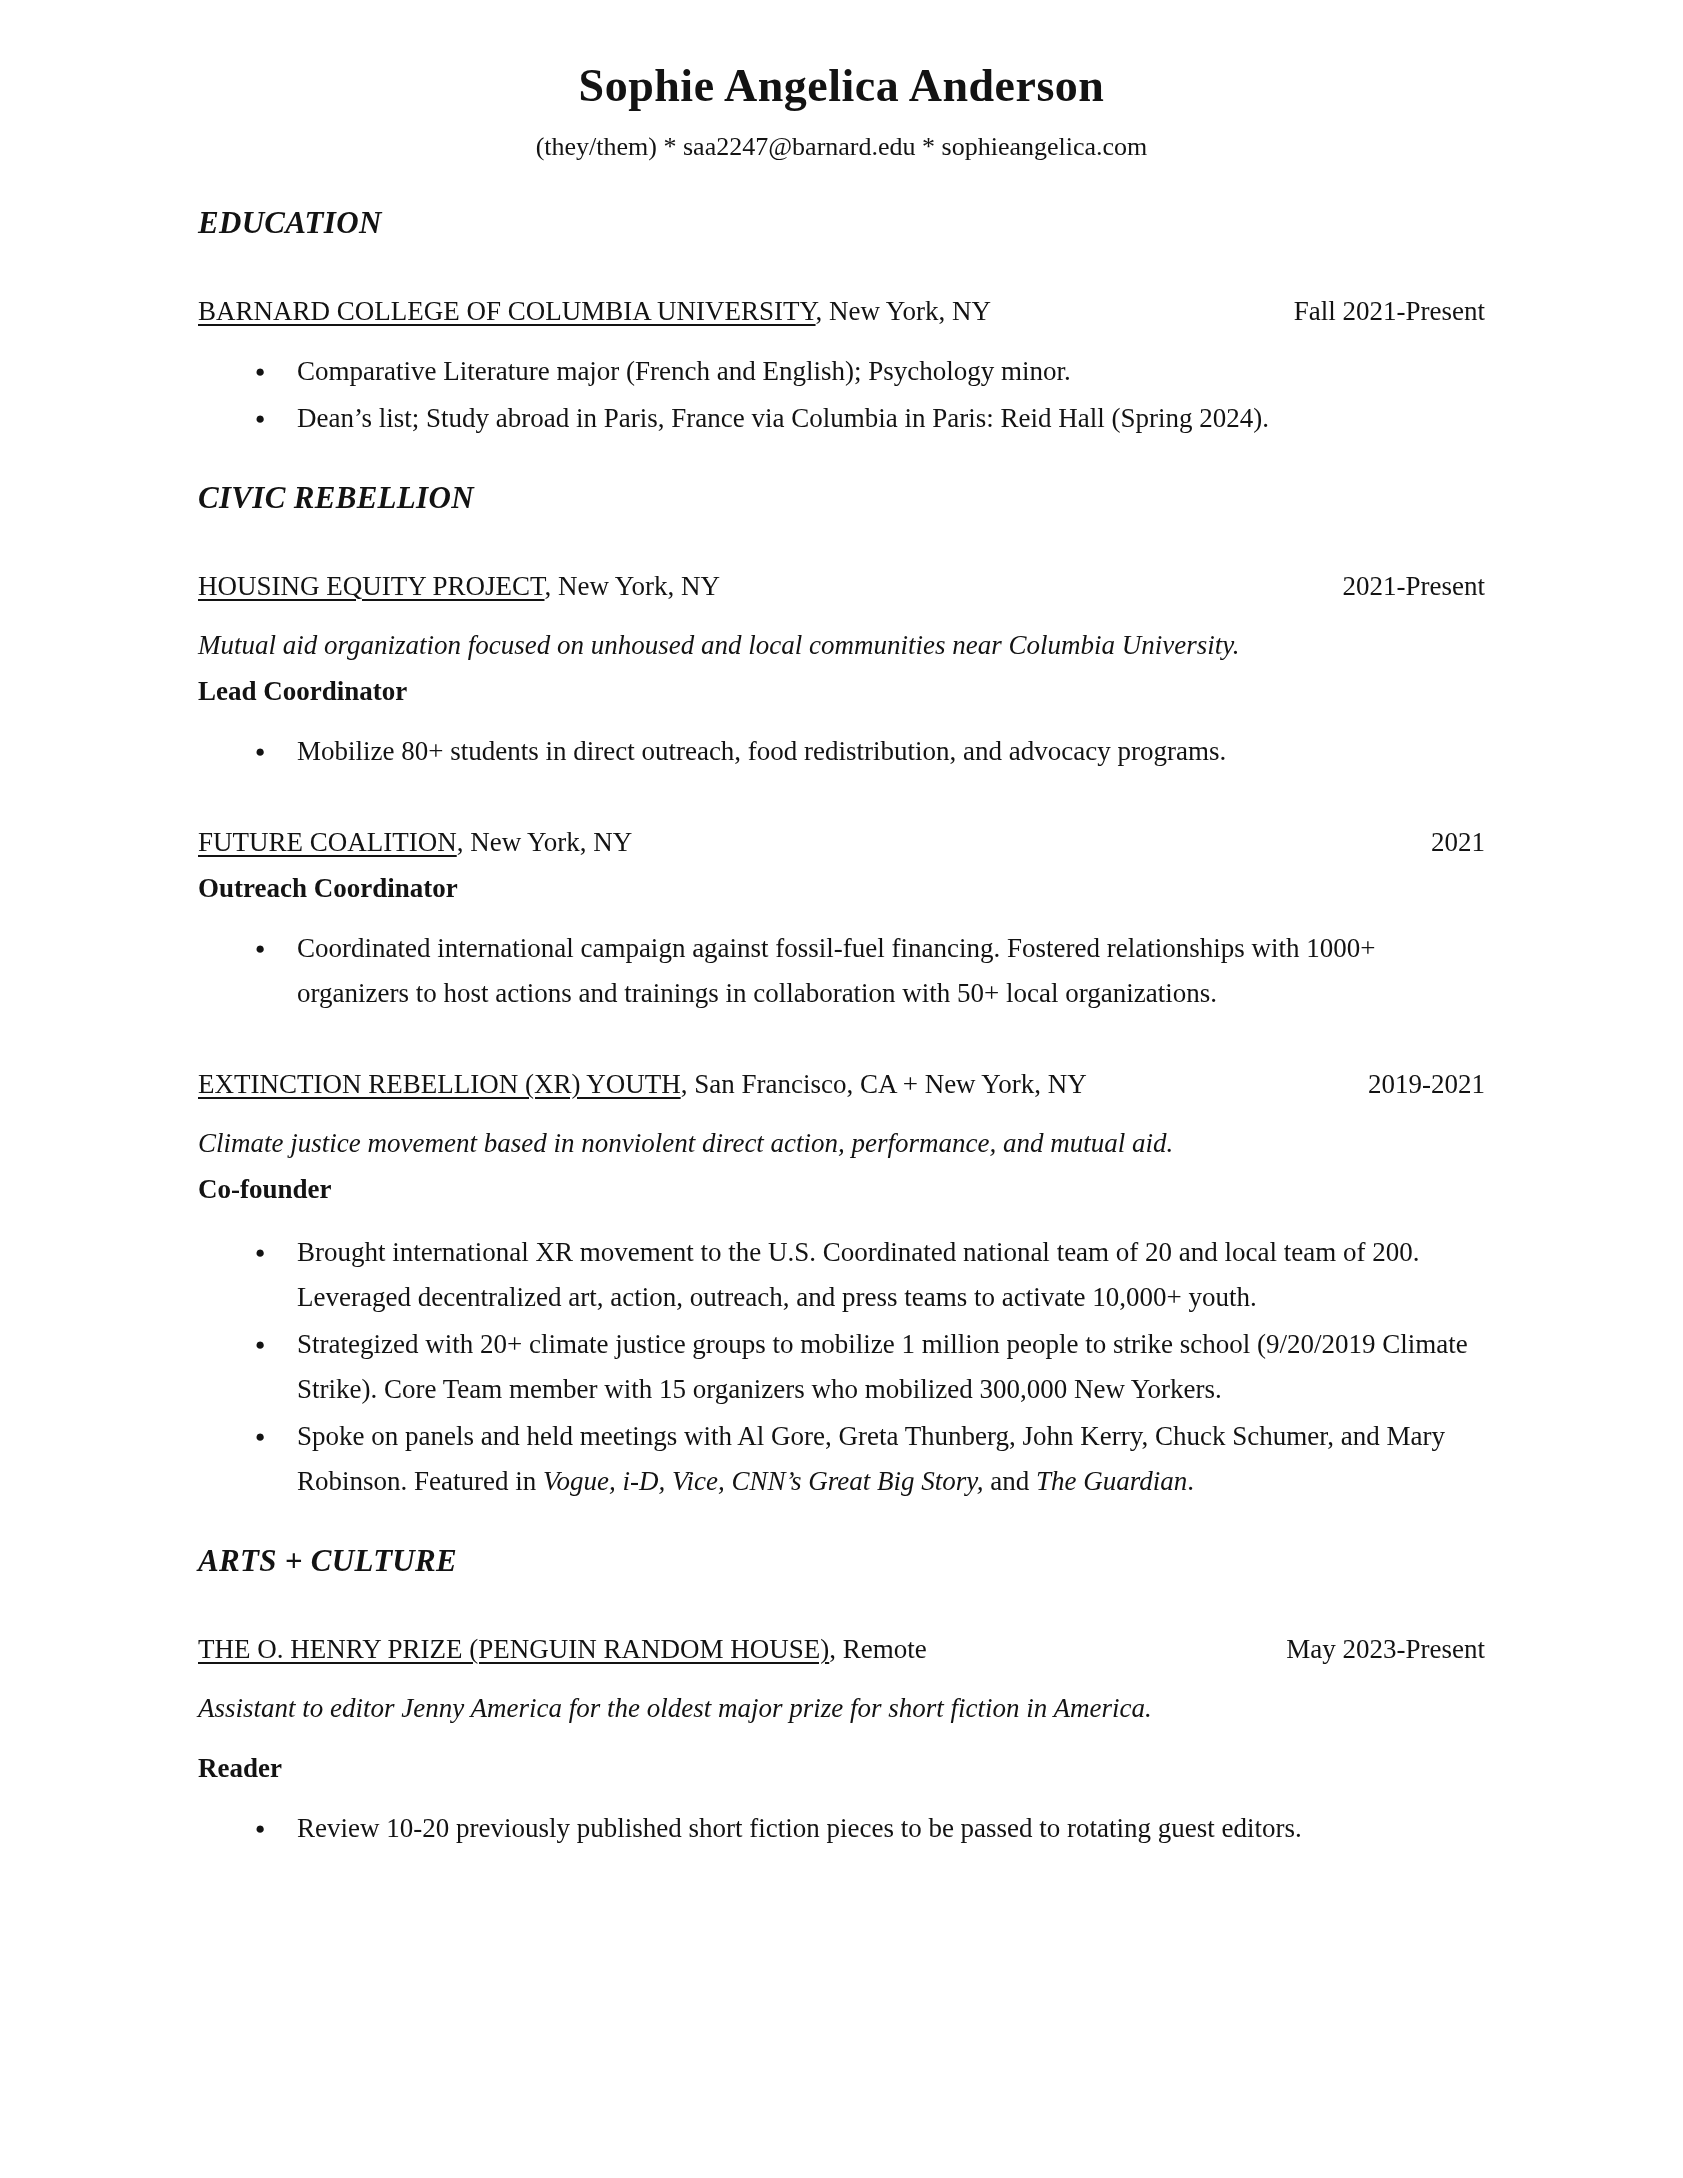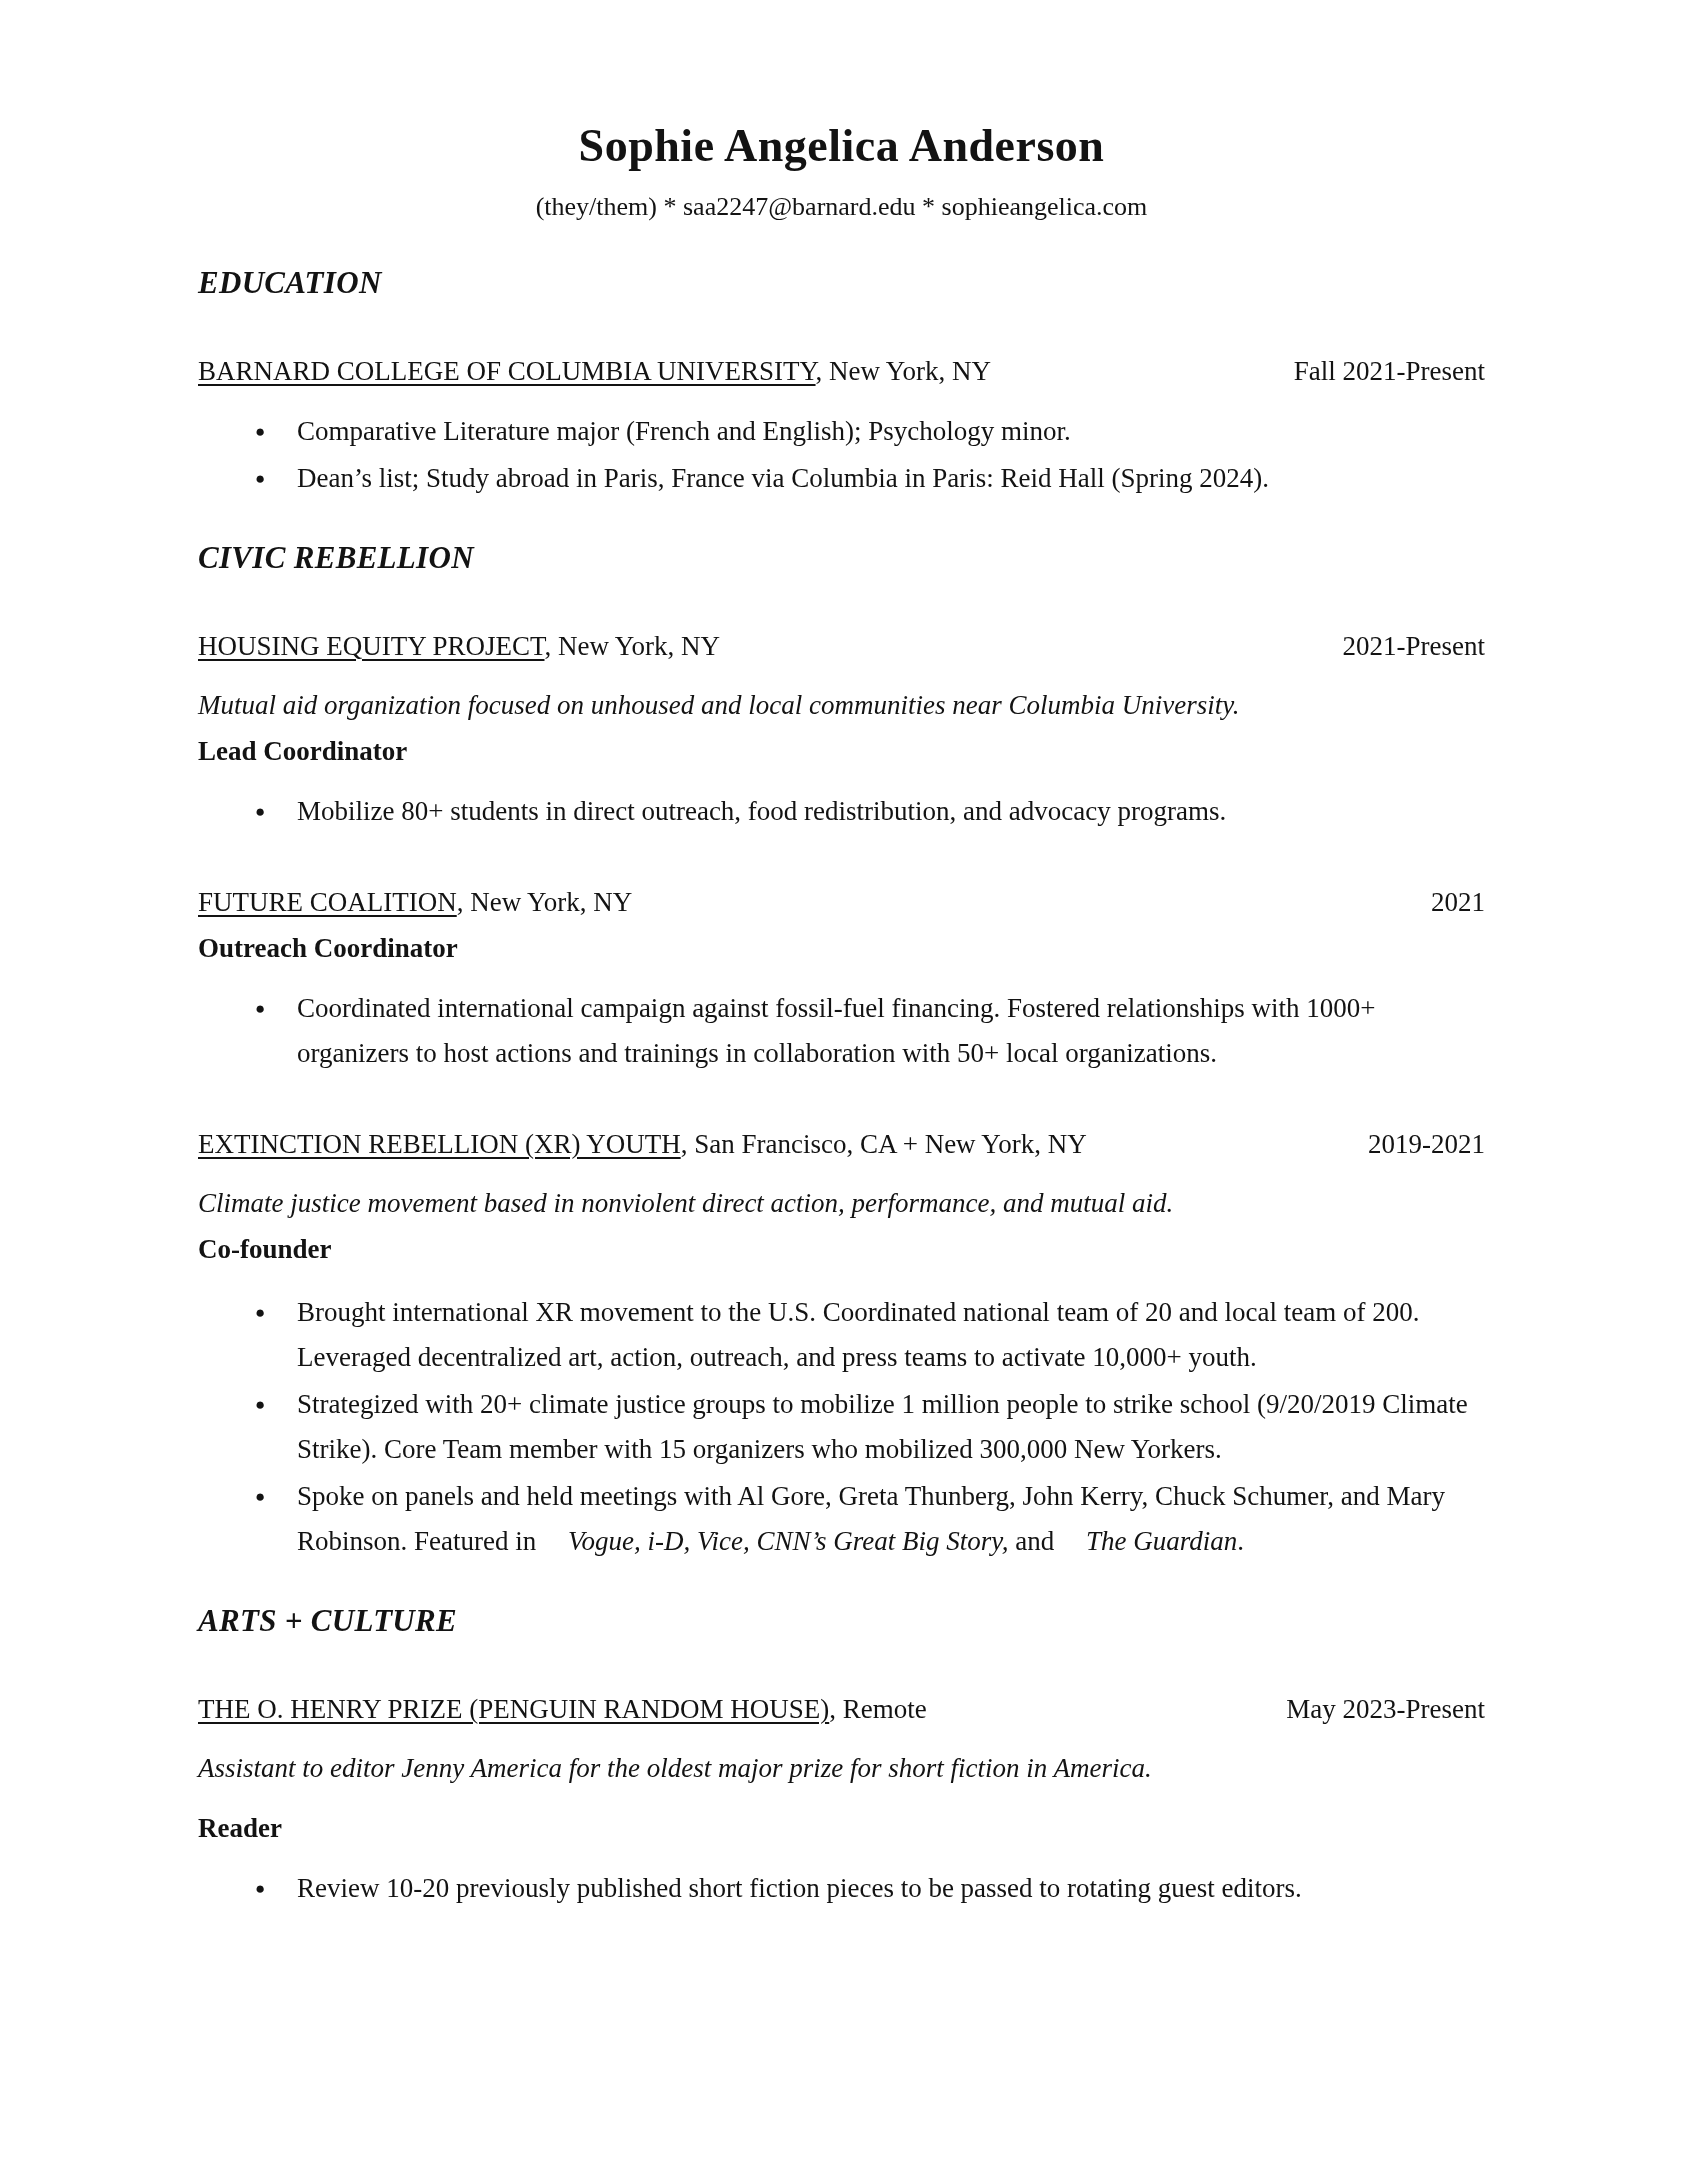--- a/index.html
+++ b/index.html
@@ -7,21 +7,21 @@
     body {
       width: 1683px;
       height: 2178px;
       font-family: "Liberation Serif", "DejaVu Serif", serif;
       color: #131313;
       overflow: hidden;
     }
     .page {
       width: 100%;
       height: 100%;
-      padding: 117px 198px 0 198px;
+      padding: 57px 198px 0 198px;
     }
     
     .resume-header { text-align: center; }
     .person-name {
       font-size: 46px;
       font-weight: 700;
       line-height: 1.25;
       letter-spacing: 0.5px;
     }
     .contact-line {
@@ -85,21 +85,21 @@
     }
     .bullets li::before {
       content: "●";
       position: absolute;
       left: 57px;
       top: 0;
       font-size: 17px;
       line-height: 45px;
     }
     .bullets li + li { margin-top: 2px; }
-    .bullets em { font-style: italic; margin-left: 25px; }
+    .bullets em { font-style: italic; }
   </style>
 </head>
 <body>
 
 <div class="page">
 
   <header class="resume-header">
     <h1 class="person-name">Sophie Angelica Anderson</h1>
     <p class="contact-line">(they/them) * saa2247@barnard.edu * sophieangelica.com</p>
   </header>

